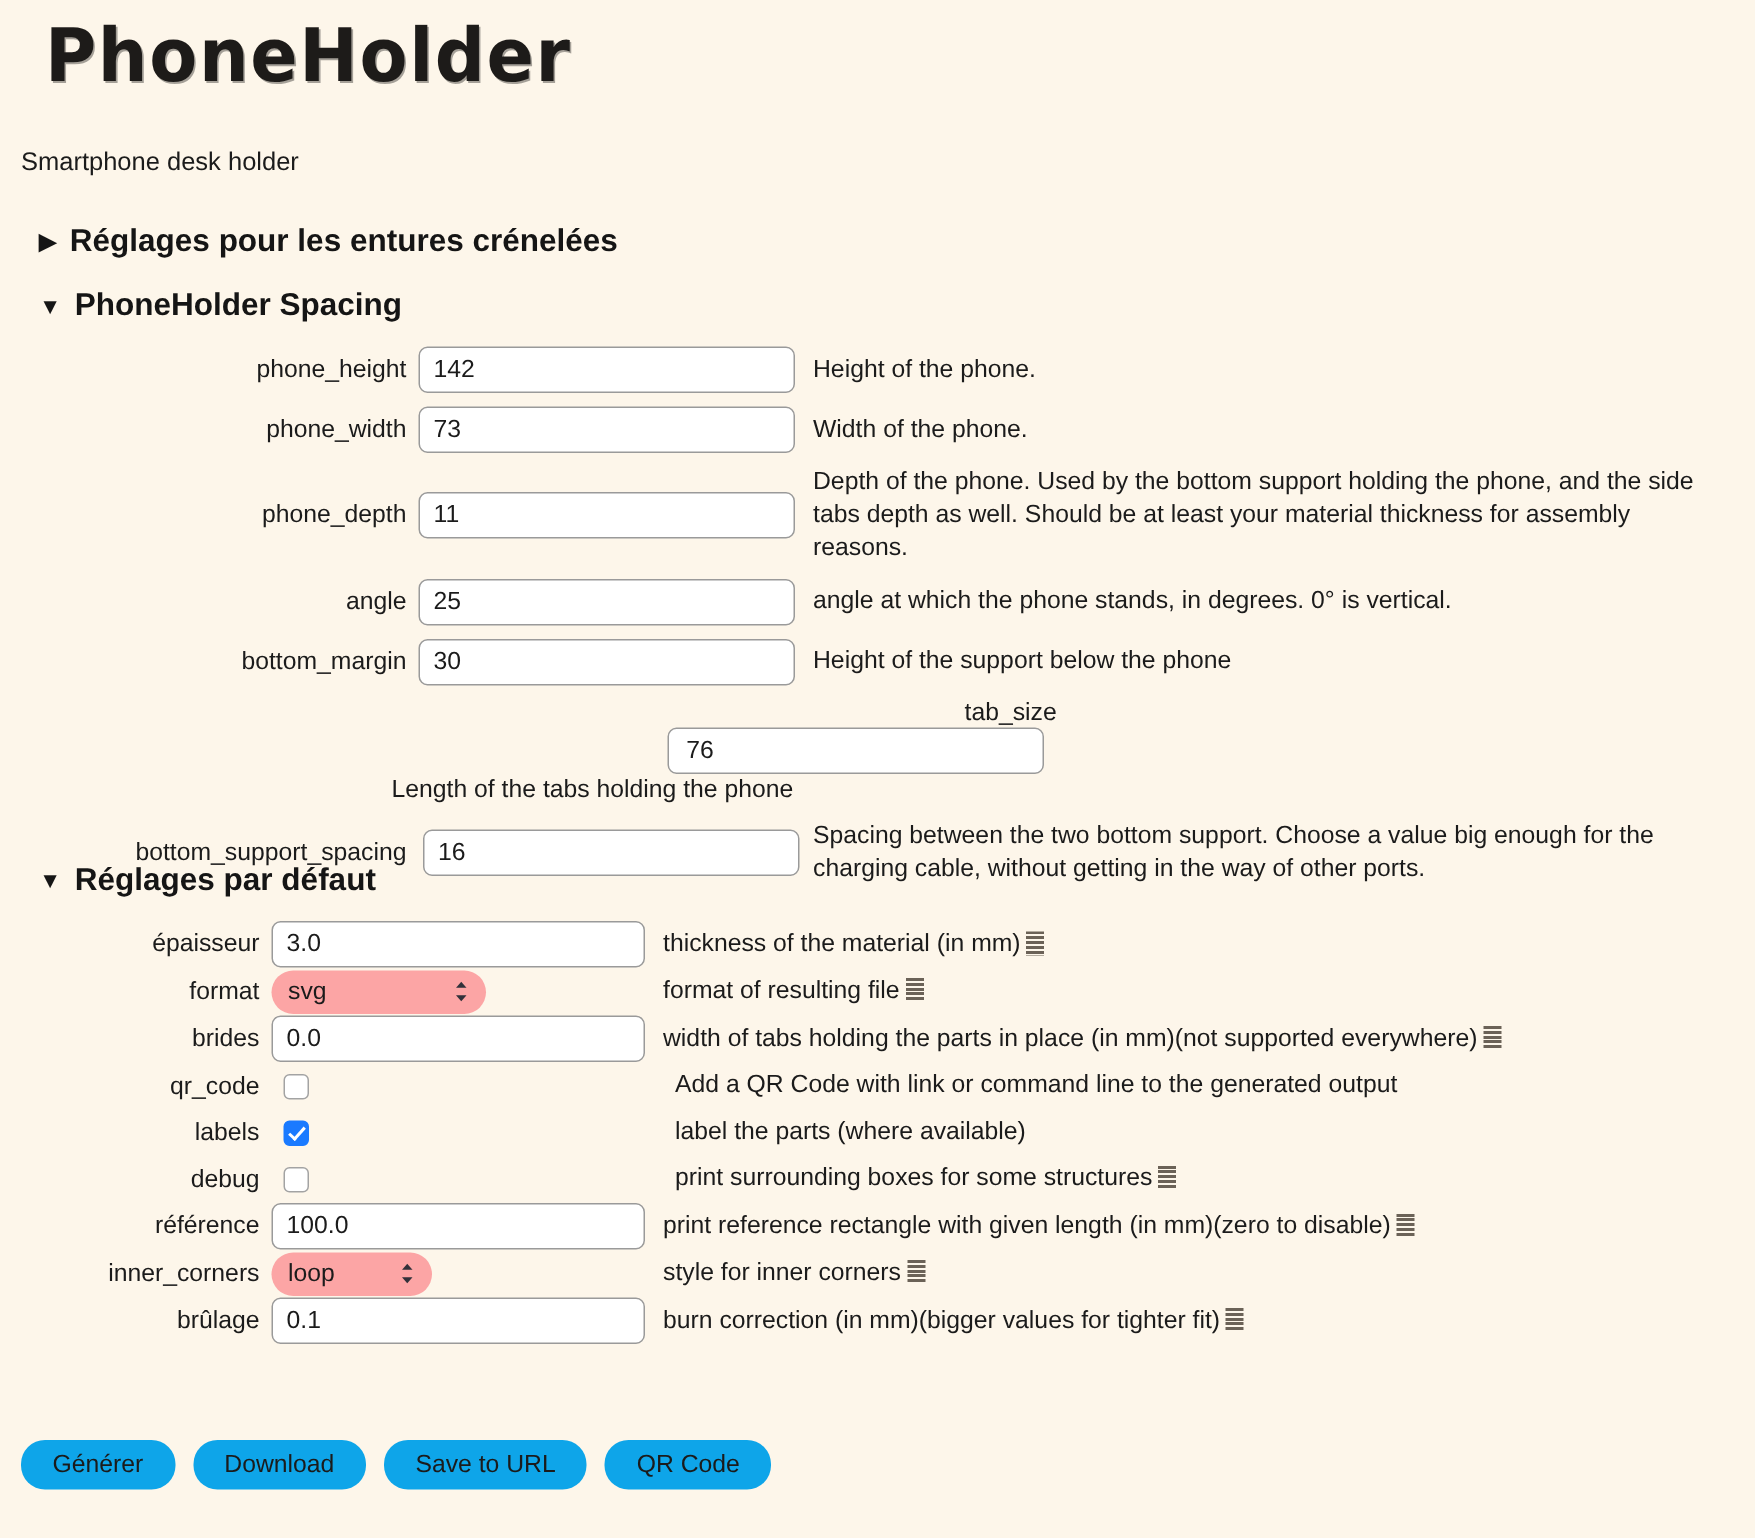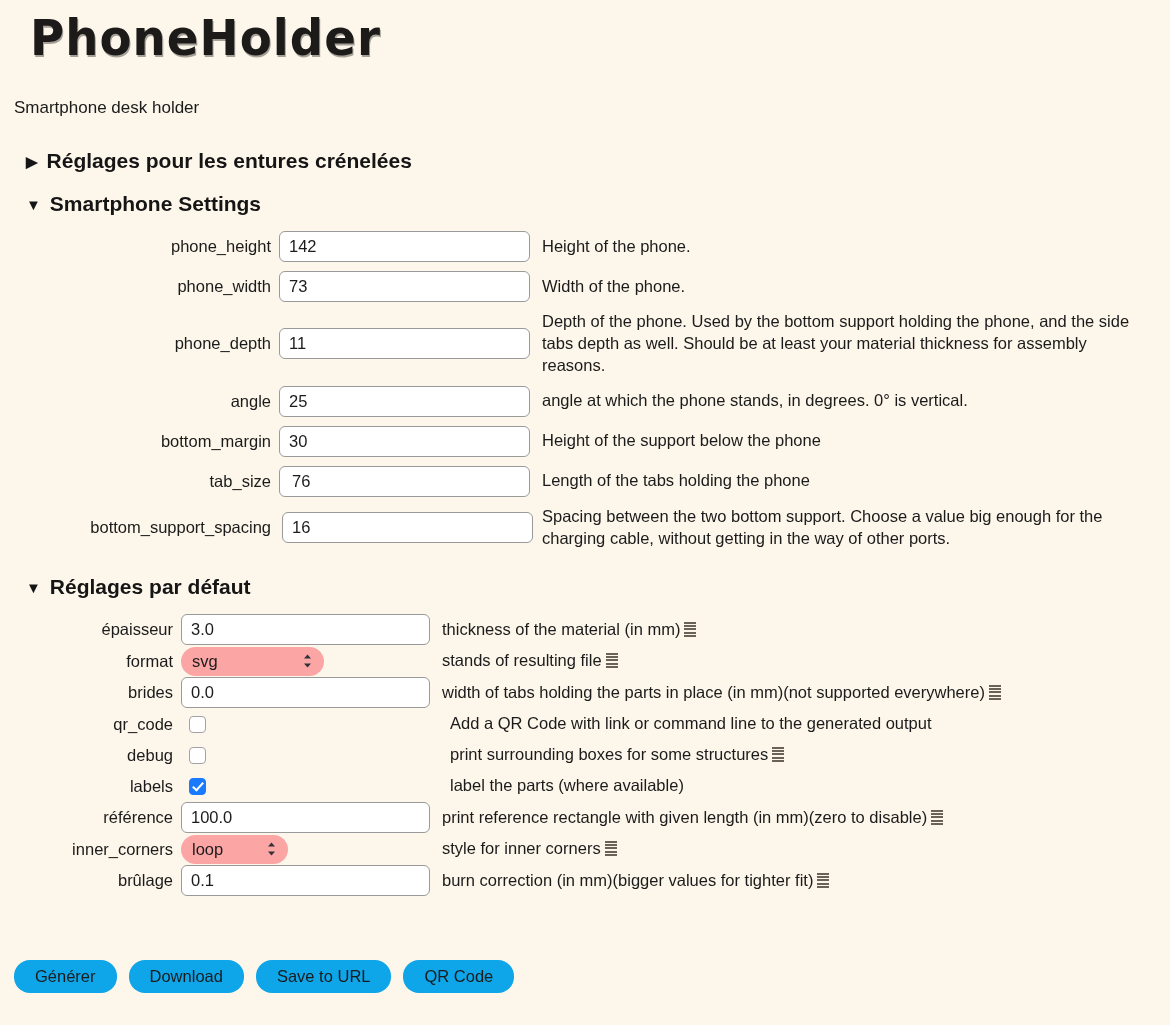--- a/index.html
+++ b/index.html
@@ -192,21 +192,21 @@
 
   <div class="subtitle">Smartphone desk holder</div>
 
   <div class="section-header" id="hdr-crenelees">
     <span class="sh-arrow">▶</span>
     <span>Réglages pour les entures crénelées</span>
   </div>
 
   <div class="section-header" id="hdr-phoneholder">
     <span class="sh-arrow">▼</span>
-    <span>Smartphone Settings</span>
+    <span>PhoneHolder Spacing</span>
   </div>
 
   <div class="form-grid" id="grid-phoneholder" style="top:231px; left:0;">
       <div class="row" style="min-height: 31px; margin-bottom: 9px;">
         <div class="lbl" style="width: 271px;">phone_height</div>
         <div class="ctrl" style="width: 257px;">
           <input class="txt" type="text" value="142" style="width: 251px;">
         </div>
         <div class="desc" style="width: 630px;"><span>Height of the phone.</span></div>
       </div>
@@ -231,21 +231,21 @@
         </div>
         <div class="desc" style="width: 630px;"><span>angle at which the phone stands, in degrees. 0° is vertical.</span></div>
       </div>
       <div class="row" style="min-height: 31px; margin-bottom: 9px;">
         <div class="lbl" style="width: 271px;">bottom_margin</div>
         <div class="ctrl" style="width: 257px;">
           <input class="txt" type="text" value="30" style="width: 251px;">
         </div>
         <div class="desc" style="width: 630px;"><span>Height of the support below the phone</span></div>
       </div>
-      <div class="row" style="min-height: 31px; margin-bottom: 9px;">
+      <div class="row" style="min-height: 31px; margin-bottom: 9px; flex-direction: column;">
         <div class="lbl" style="width: 271px;">tab_size</div>
         <div class="ctrl" style="width: 257px;">
           <input class="txt" type="text" value="76" style="width: 251px; padding-left: 12px;">
         </div>
         <div class="desc" style="width: 630px;"><span>Length of the tabs holding the phone</span></div>
       </div>
       <div class="row" style="min-height: 31px; margin-bottom: 9px;">
         <div class="lbl" style="width: 271px;">bottom_support_spacing</div>
         <div class="ctrl" style="width: 257px; justify-content: center;">
           <input class="txt" type="text" value="16" style="width: 251px;">
@@ -271,49 +271,49 @@
         <div class="lbl" style="width: 173px;">format</div>
         <div class="ctrl" style="width: 255px;">
           <span class="sel-wrap">
             <select class="sel" style="width: 143px;"><option value="svg">svg</option><option value="svg_Ponoko">svg_Ponoko</option><option value="dxf">dxf</option><option value="ps">ps</option><option value="pdf">pdf</option><option value="plt">plt</option></select>
             <svg class="sel-chev" viewBox="0 0 11 15" aria-hidden="true">
               <path d="M5.5 1 L9 5 H2 Z" fill="#31313a"></path>
               <path d="M5.5 14 L9 10 H2 Z" fill="#31313a"></path>
             </svg>
           </span>
         </div>
-        <div class="desc" style="width: 720px;"><span>stands of resulting file</span><span class="lines-icon"></span></div>
+        <div class="desc" style="width: 720px;"><span>format of resulting file</span><span class="lines-icon"></span></div>
       </div>
       <div class="row" style="min-height: 30px; margin-bottom: 1px;">
         <div class="lbl" style="width: 173px;">brides</div>
         <div class="ctrl" style="width: 255px;">
           <input class="txt" type="text" value="0.0" style="width: 249px;">
         </div>
         <div class="desc" style="width: 720px;"><span>width of tabs holding the parts in place (in mm)(not supported everywhere)</span><span class="lines-icon"></span></div>
       </div>
       <div class="row" style="min-height: 30px; margin-bottom: 1px;">
         <div class="lbl" style="width: 173px;">qr_code</div>
         <div class="ctrl" style="width: 255px; padding-left: 8px;">
           <input class="cbx" type="checkbox" style="">
         </div>
         <div class="desc" style="width: 720px;"><span>Add a QR Code with link or command line to the generated output</span></div>
       </div>
       <div class="row" style="min-height: 30px; margin-bottom: 1px;">
+        <div class="lbl" style="width: 173px;">labels</div>
+        <div class="ctrl" style="width: 255px; padding-left: 8px;">
+          <input class="cbx" type="checkbox" checked="" style="">
+        </div>
+        <div class="desc" style="width: 720px;"><span>label the parts (where available)</span></div>
+      </div>
+      <div class="row" style="min-height: 30px; margin-bottom: 1px;">
         <div class="lbl" style="width: 173px;">debug</div>
         <div class="ctrl" style="width: 255px; padding-left: 8px;">
           <input class="cbx" type="checkbox" style="">
         </div>
         <div class="desc" style="width: 720px;"><span>print surrounding boxes for some structures</span><span class="lines-icon"></span></div>
-      </div>
-      <div class="row" style="min-height: 30px; margin-bottom: 1px;">
-        <div class="lbl" style="width: 173px;">labels</div>
-        <div class="ctrl" style="width: 255px; padding-left: 8px;">
-          <input class="cbx" type="checkbox" checked="" style="">
-        </div>
-        <div class="desc" style="width: 720px;"><span>label the parts (where available)</span></div>
       </div>
       <div class="row" style="min-height: 30px; margin-bottom: 1px;">
         <div class="lbl" style="width: 173px;">référence</div>
         <div class="ctrl" style="width: 255px;">
           <input class="txt" type="text" value="100.0" style="width: 249px;">
         </div>
         <div class="desc" style="width: 720px;"><span>print reference rectangle with given length (in mm)(zero to disable)</span><span class="lines-icon"></span></div>
       </div>
       <div class="row" style="min-height: 30px; margin-bottom: 1px;">
         <div class="lbl" style="width: 173px;">inner_corners</div>

